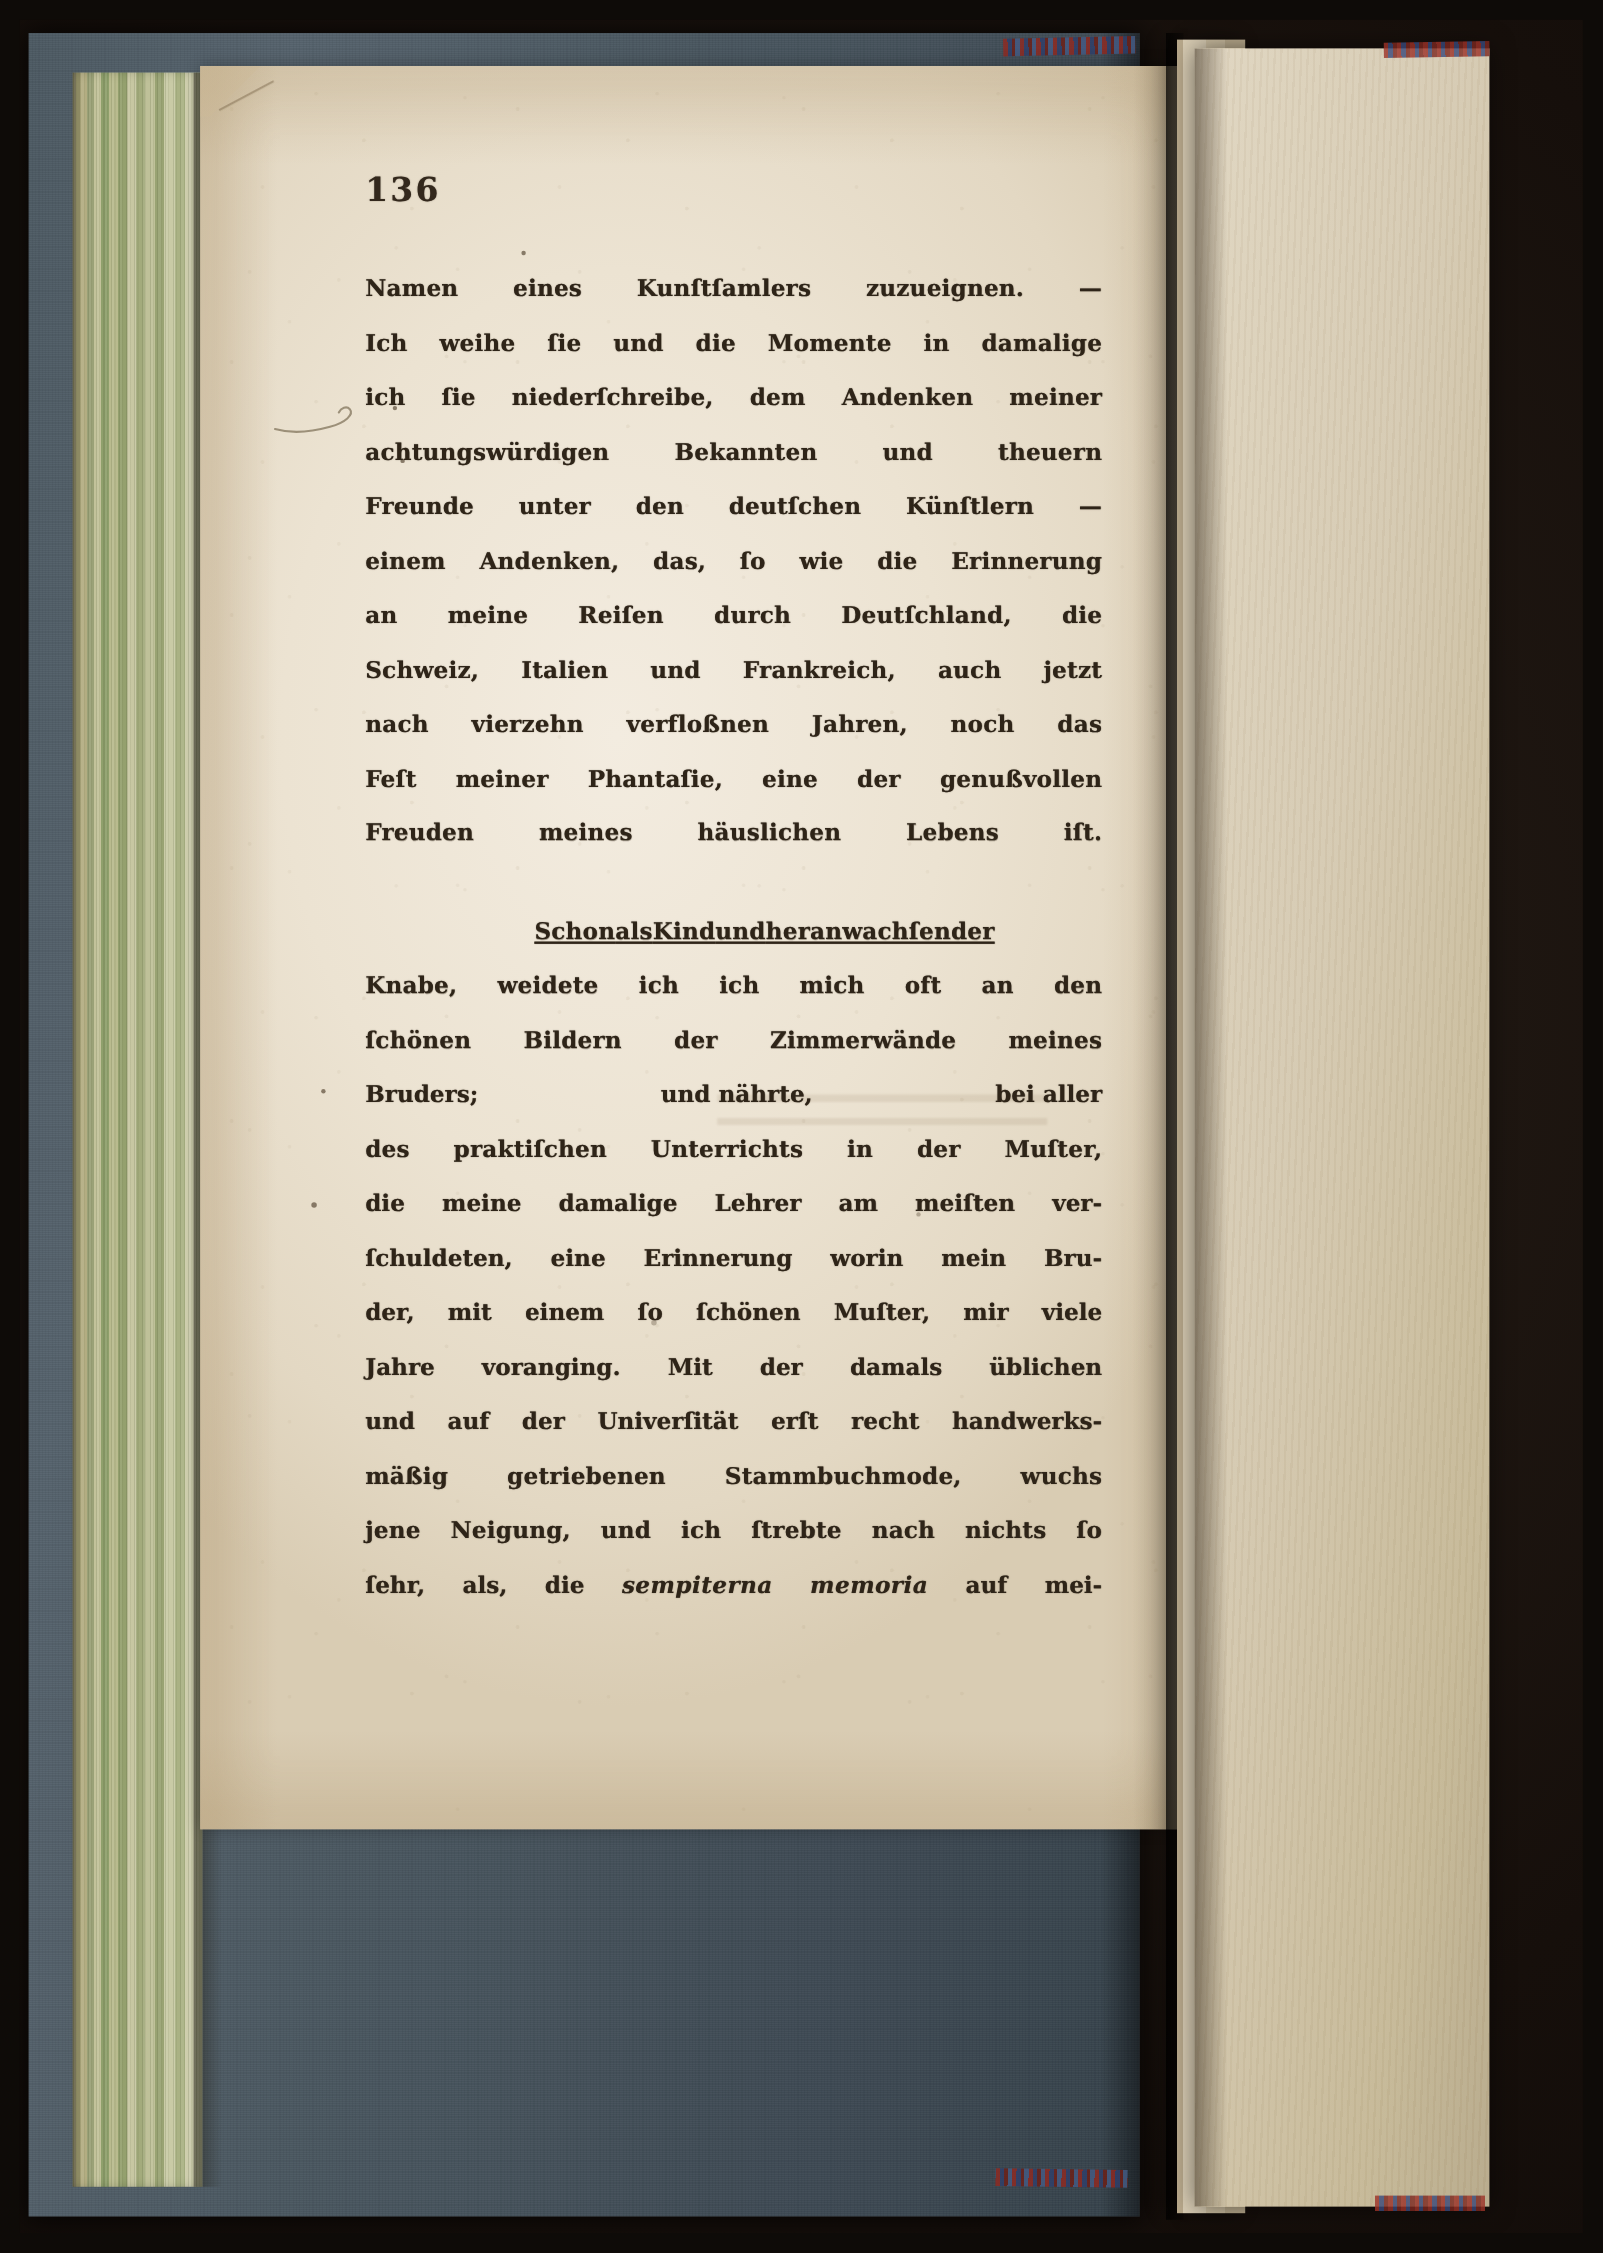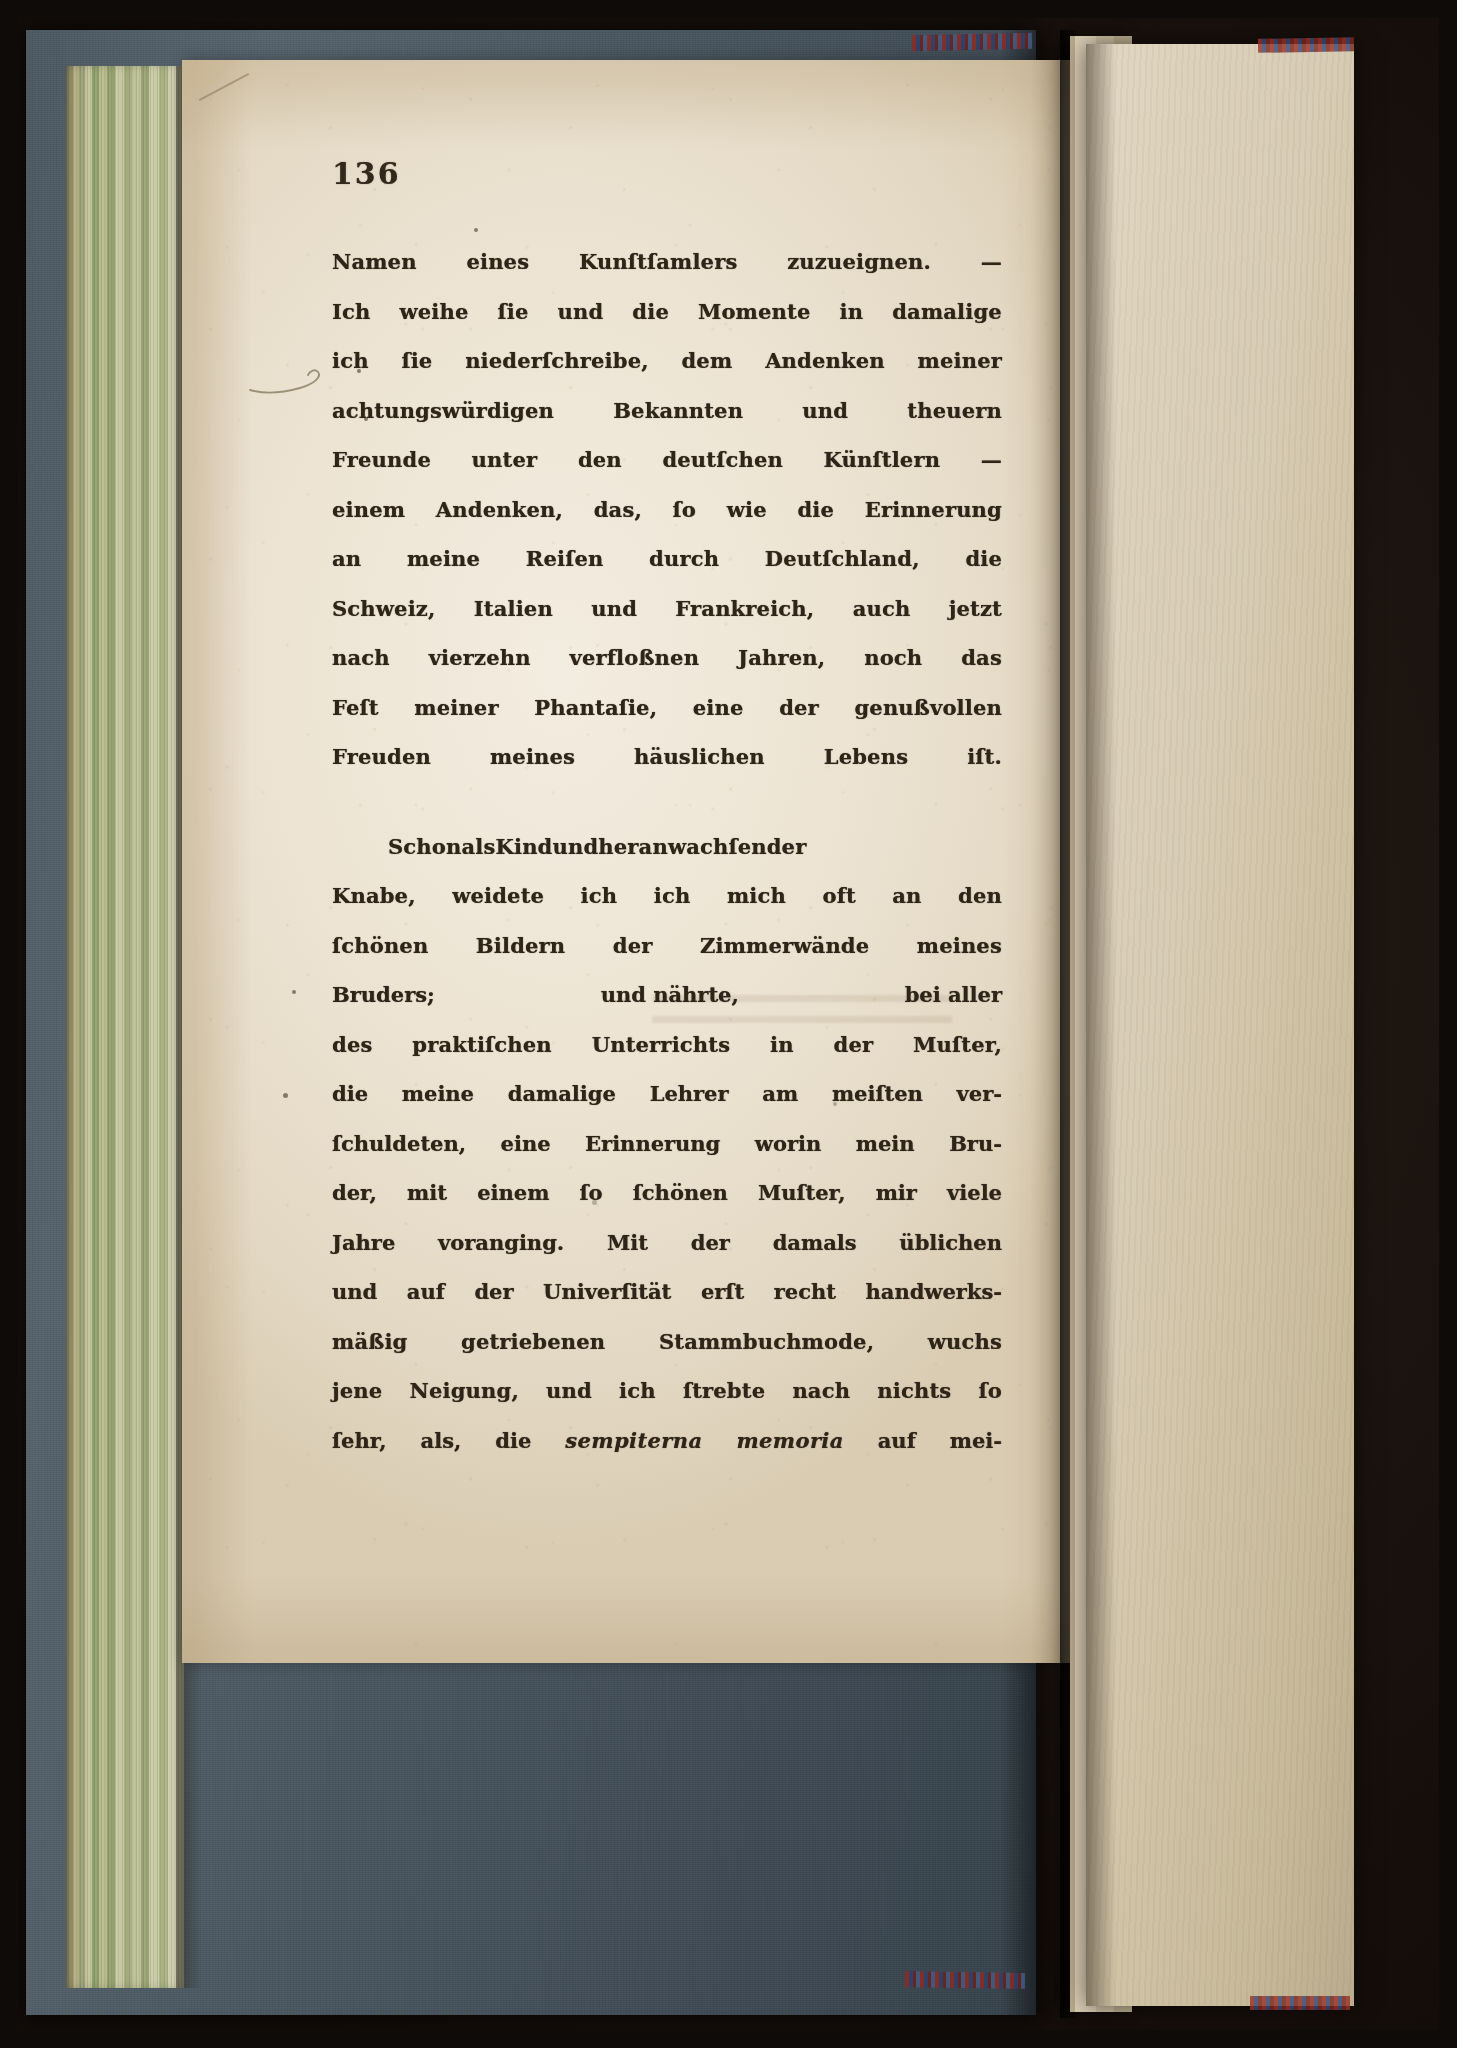--- a/index.html
+++ b/index.html
@@ -101,21 +101,21 @@
   .frak{font-family:"DejaVu Serif", serif;
     font-size:21px;line-height:49.5px;color:#2e2418;
     font-weight:600;letter-spacing:.2px;
     text-shadow:0 0 1.1px rgba(46,36,24,.55), .35px .2px .6px rgba(60,48,30,.30);}
 
   .ln{display:flex;white-space:nowrap;}
   
   .ln.just{justify-content:space-between;}
   .ln.right{justify-content:flex-end;}
   .ln.indent{padding-left:56px;}
-  .ln.indent.just{justify-content:flex-start;}
+  .ln.indent.just{justify-content:center;text-decoration:underline;}
   .ln.tight{letter-spacing:0;gap:24px;}
   .ln.tight.just{justify-content:space-between;}
   .w{display:inline-block;}
   .ital{font-style:italic;letter-spacing:.4px;}
 
   .para-gap{height:40px;}
 
   
   #pencil-mark{position:absolute;left:66px;top:308px;width:96px;height:30px;
     pointer-events:none;opacity:.62;}

